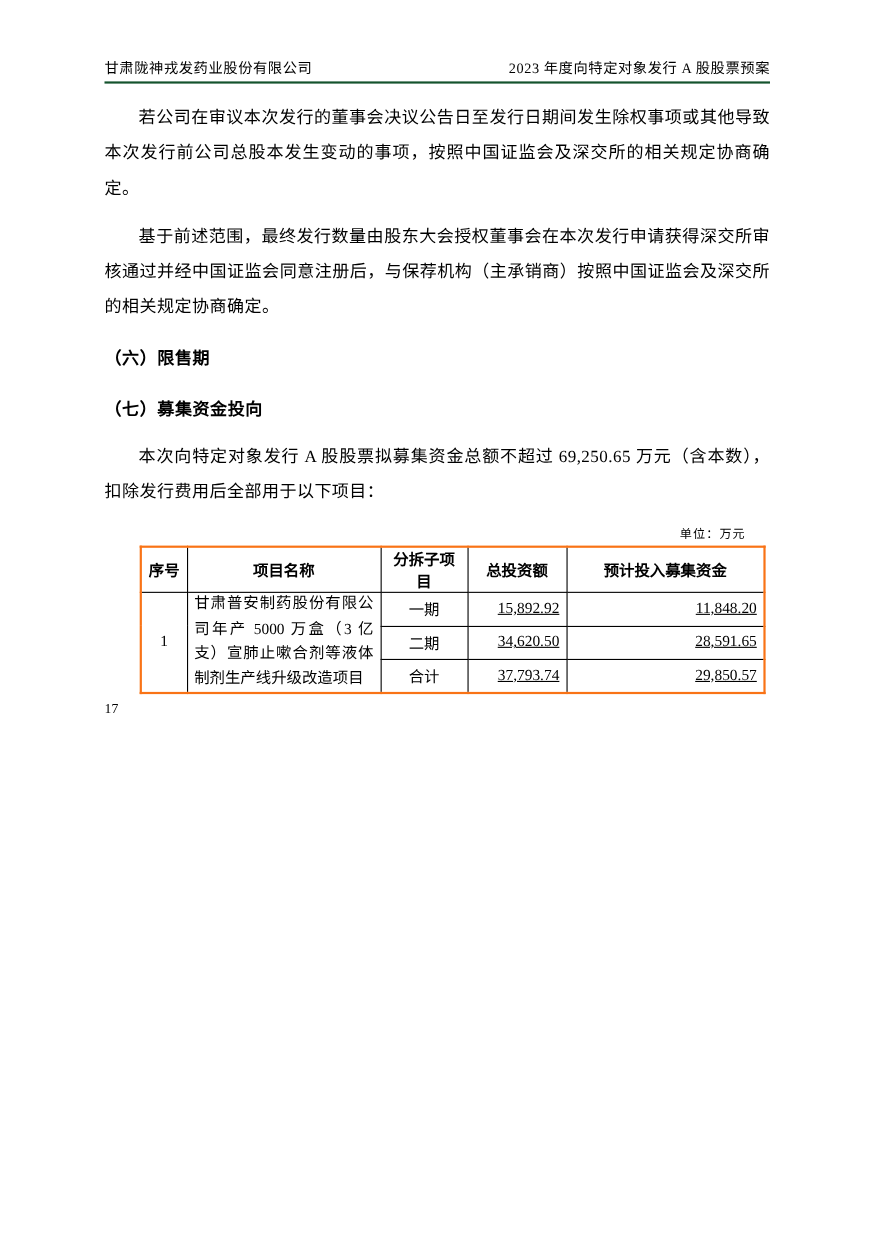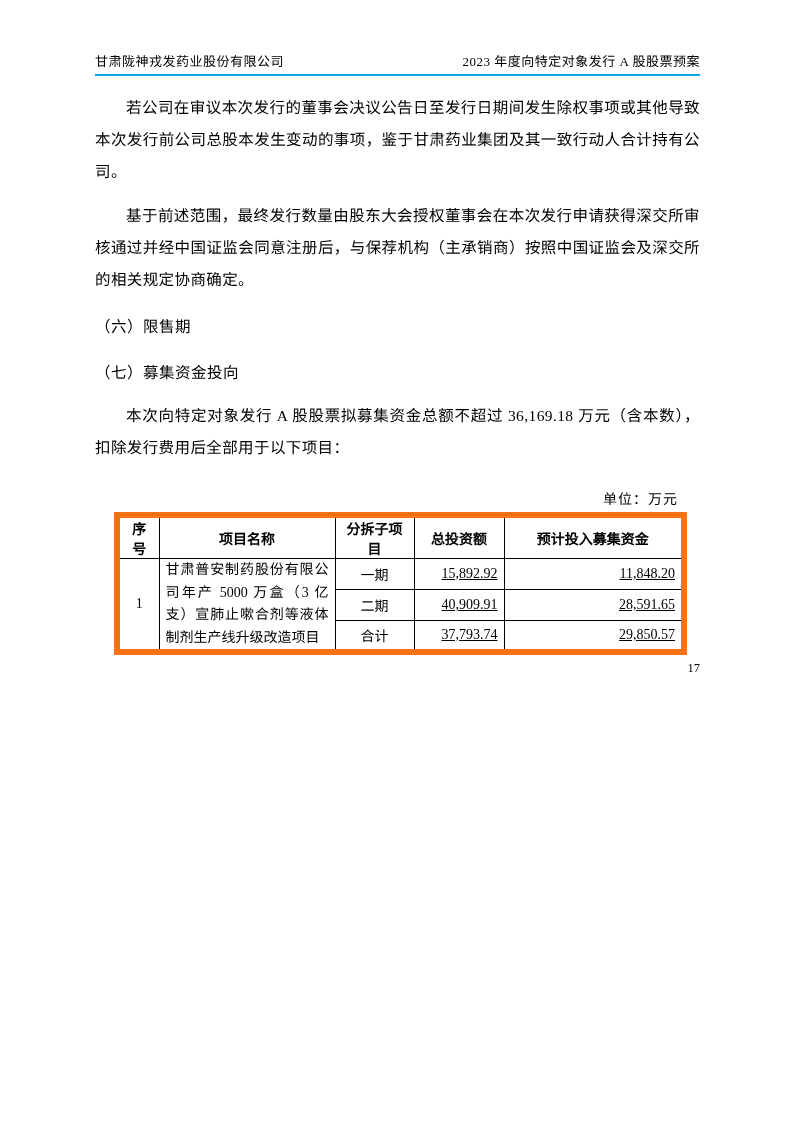--- a/index.html
+++ b/index.html
@@ -21,58 +21,58 @@
     margin-left: 95px;
     margin-right: 93px; 
   }
   
   .page-header {
     display: flex;
     justify-content: space-between;
     align-items: flex-end;
     padding-top: 53px;
     padding-bottom: 4px;
-    border-bottom: 2px solid #0ea5e9;
+    border-bottom: 2px solid #14532d;
     font-size: 13px;
     letter-spacing: 0.5px;
     line-height: 17px;
   }
   
   .para {
     font-size: 15.5px;
     line-height: 32px;
     text-align: justify;
     text-indent: 2em;
     letter-spacing: 0.4px;
     margin: 12px 0 0 0;
   }
   .para:first-of-type { margin-top: 16px; }
   .section-heading {
     font-family: "Liberation Sans", "DejaVu Sans", sans-serif;
-    font-weight: normal;
+    font-weight: bold;
     font-size: 15.5px;
     line-height: 30px;
     margin: 16px 0 0 0;
     letter-spacing: 0.5px;
   }
   
   .unit-label {
     text-align: right;
-    font-size: 14px;
-    margin-top: 24px;
+    font-size: 11px;
+    margin-top: 12px;
     margin-bottom: 4px;
     padding-right: 22px;
     letter-spacing: 1px;
   }
   table.fund-table {
     border-collapse: collapse;
     table-layout: fixed;
     width: 567px;
-    margin-left: 19px;
-    border: 6px solid #f97316;
+    margin-left: 32px;
+    border: 2px solid #f97316;
     font-size: 14px;
   }
   table.fund-table th,
   table.fund-table td {
     border: 1px solid #000000;
     padding: 0 6px;
     box-sizing: border-box;
     vertical-align: middle;
   }
   table.fund-table thead th {
@@ -86,48 +86,48 @@
   td.cell-project {
     text-align: justify;
     font-size: 14px;
     line-height: 22.5px;
     padding: 2px 6px;
   }
   td.cell-sub { text-align: center; }
   td.cell-num { text-align: right; padding-right: 12px; text-decoration: underline; }
   
   .page-footer {
-    text-align: right;
+    text-align: left;
     font-size: 12.5px;
     margin-top: 6px;
   }
 </style>
 </head>
 <body>
 
 <div class="page">
   <div class="content">
 
     <div class="page-header">
       <span>甘肃陇神戎发药业股份有限公司</span>
       <span>2023 年度向特定对象发行 A 股股票预案</span>
     </div>
 
-    <p class="para">若公司在审议本次发行的董事会决议公告日至发行日期间发生除权事项或其他导致本次发行前公司总股本发生变动的事项，鉴于甘肃药业集团及其一致行动人合计持有公司。</p>
+    <p class="para">若公司在审议本次发行的董事会决议公告日至发行日期间发生除权事项或其他导致本次发行前公司总股本发生变动的事项，按照中国证监会及深交所的相关规定协商确定。</p>
 
     <p class="para">基于前述范围，最终发行数量由股东大会授权董事会在本次发行申请获得深交所审核通过并经中国证监会同意注册后，与保荐机构（主承销商）按照中国证监会及深交所的相关规定协商确定。</p>
 
     <h3 class="section-heading">（六）限售期</h3>
 
 
 
 
     <h3 class="section-heading">（七）募集资金投向</h3>
 
-    <p class="para">本次向特定对象发行 A 股股票拟募集资金总额不超过 36,169.18 万元（含本数），扣除发行费用后全部用于以下项目：</p>
+    <p class="para">本次向特定对象发行 A 股股票拟募集资金总额不超过 69,250.65 万元（含本数），扣除发行费用后全部用于以下项目：</p>
 
     <div class="unit-label">单位：万元</div>
 
     <table class="fund-table">
       <colgroup>
         <col style="width:42px">
         <col style="width:176px">
         <col style="width:79px">
         <col style="width:90px">
         <col style="width:180px">
@@ -144,21 +144,21 @@
       <tbody>
         <tr>
           <td class="cell-seq" rowspan="3">1</td>
           <td class="cell-project" rowspan="3">甘肃普安制药股份有限公司年产 5000 万盒（3 亿支）宣肺止嗽合剂等液体制剂生产线升级改造项目</td>
           <td class="cell-sub">一期</td>
           <td class="cell-num">15,892.92</td>
           <td class="cell-num">11,848.20</td>
         </tr>
         <tr>
           <td class="cell-sub">二期</td>
-          <td class="cell-num">40,909.91</td>
+          <td class="cell-num">34,620.50</td>
           <td class="cell-num">28,591.65</td>
         </tr>
         <tr>
           <td class="cell-sub">合计</td>
           <td class="cell-num">37,793.74</td>
           <td class="cell-num">29,850.57</td>
         </tr>
       </tbody>
     </table>
 

